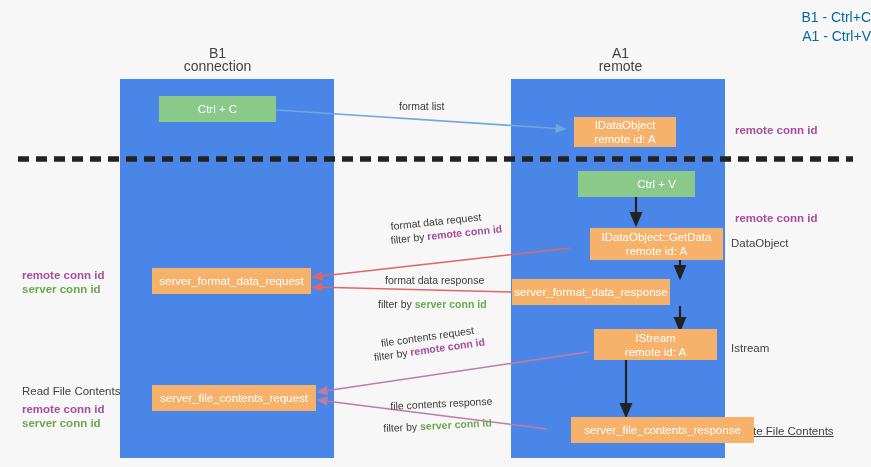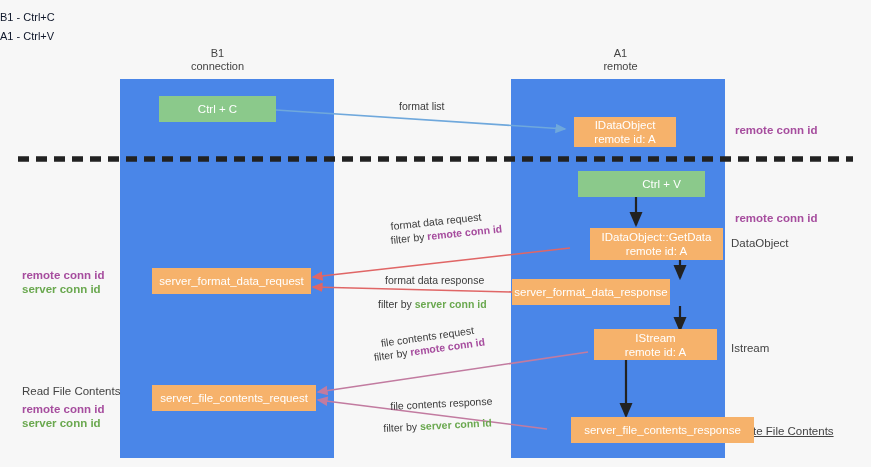--- a/index.html
+++ b/index.html
@@ -18,31 +18,31 @@
     overflow: hidden;
   }
   .lane {
     position: absolute;
     background: #4a86e8;
   }
   .lane-title {
     position: absolute;
     text-align: center;
     color: #434343;
-    font-size: 11px;
+    font-size: 14px;
     line-height: 13px;
   }
   .title {
     position: absolute;
     left: 0;
     right: 0;
     top: 8px;
-    text-align: left;
-    color: #0f172a;
-    font-size: 11px;
+    text-align: right;
+    color: #0369a1;
+    font-size: 14px;
     line-height: 19px;
   }
   .node {
     position: absolute;
     box-sizing: border-box;
     display: flex;
     flex-direction: column;
     align-items: center;
     justify-content: center;
     color: #ffffff;
@@ -149,21 +149,21 @@
 
   <div class="node green" style="left:159px; top:96px; width:117px; height:26px;">
     <span>Ctrl + C</span>
   </div>
 
   <div class="node orange" style="left:574px; top:117px; width:102px; height:30px;">
     <span>IDataObject</span>
     <span class="node-line2">remote id: A</span>
   </div>
 
-  <div class="node green" style="left:578px; top:171px; width:127px; height:26px;padding-left:40px;">
+  <div class="node green" style="left:578px; top:171px; width:117px; height:26px;padding-left:40px;">
     <span>Ctrl + V</span>
   </div>
 
   <div class="node orange" style="left:570px; top:228px; width:133px; height:32px;margin-left:20px;">
     <span>IDataObject::GetData</span>
     <span class="node-line2">remote id: A</span>
   </div>
 
   <div class="node orange" style="left:152px; top:268px; width:159px; height:26px;">
     <span>server_format_data_request</span>

